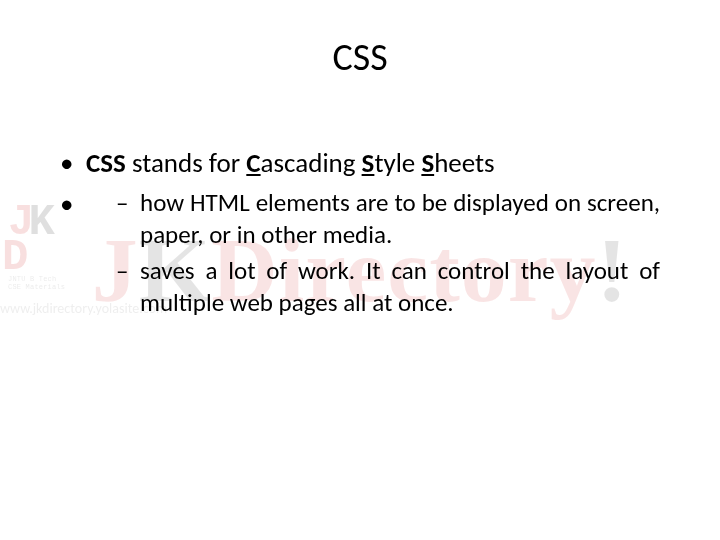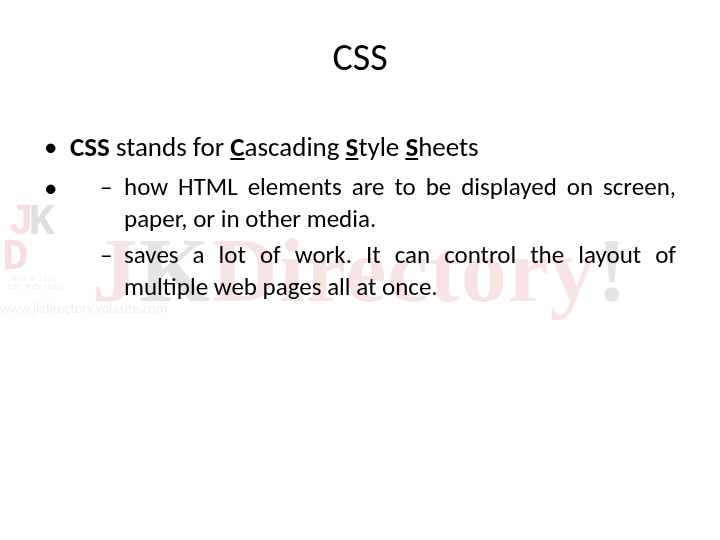--- a/index.html
+++ b/index.html
@@ -9,21 +9,21 @@
   .wm .big .red{color:#c00}
   .wm-sub{position:absolute;left:0;right:0;top:300px;text-align:left;font-size:14px;color:#777;opacity:.12;pointer-events:none}
   .wm-left{position:absolute;left:8px;top:205px;width:60px;opacity:.12;pointer-events:none;font-family:Liberation Mono, monospace}
   .wm-left .j{font-size:44px;font-weight:700;color:#c00;line-height:.8}
   .wm-left .k{font-size:44px;font-weight:700;color:#000;line-height:.8;display:inline-block;margin-left:-6px}
   .wm-left .d{font-size:44px;font-weight:700;color:#c00;line-height:.8;display:inline-block;margin-left:-6px}
   .wm-left .tag{font-size:7px;color:#666;letter-spacing:.2px}
   .wm-right{position:absolute;right:14px;top:260px;font-size:11px;color:#c33;opacity:.15;pointer-events:none}
   .title{position:absolute;top:34px;left:0;right:0;text-align:center;font-size:38px}
   .content{position:absolute;top:130px;left:44px;right:44px;font-size:27px;line-height:1.28}
-  ul.top{list-style:none;padding:0;margin:0}
+  ul.top{list-style:none;padding:0;margin:16px}
   ul.top>li{position:relative;padding-left:26px;margin-bottom:4px}
   ul.top>li::before{content:"•";position:absolute;left:0;top:0;font-size:27px}
   ul.sub{list-style:none;padding:0;margin:6px 0 0 30px;font-size:25px}
   ul.sub>li{position:relative;padding-left:24px;margin-bottom:4px;text-align:justify}
   ul.sub>li::before{content:"–";position:absolute;left:0;top:0}
   .b{font-weight:700}
   .u{text-decoration:underline}
 </style>
 </head>
 <body>

